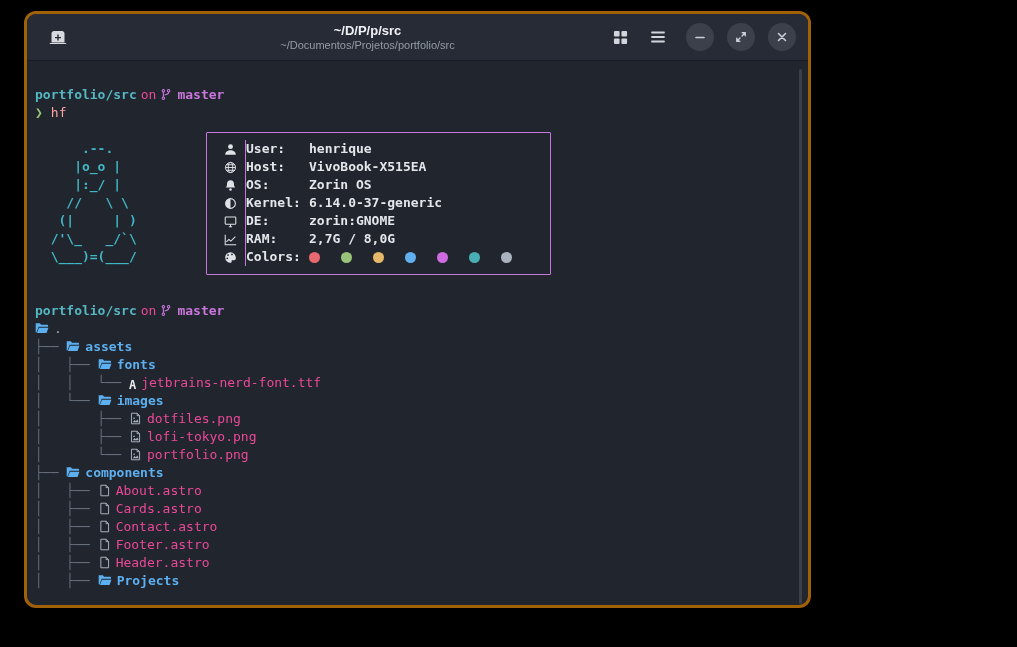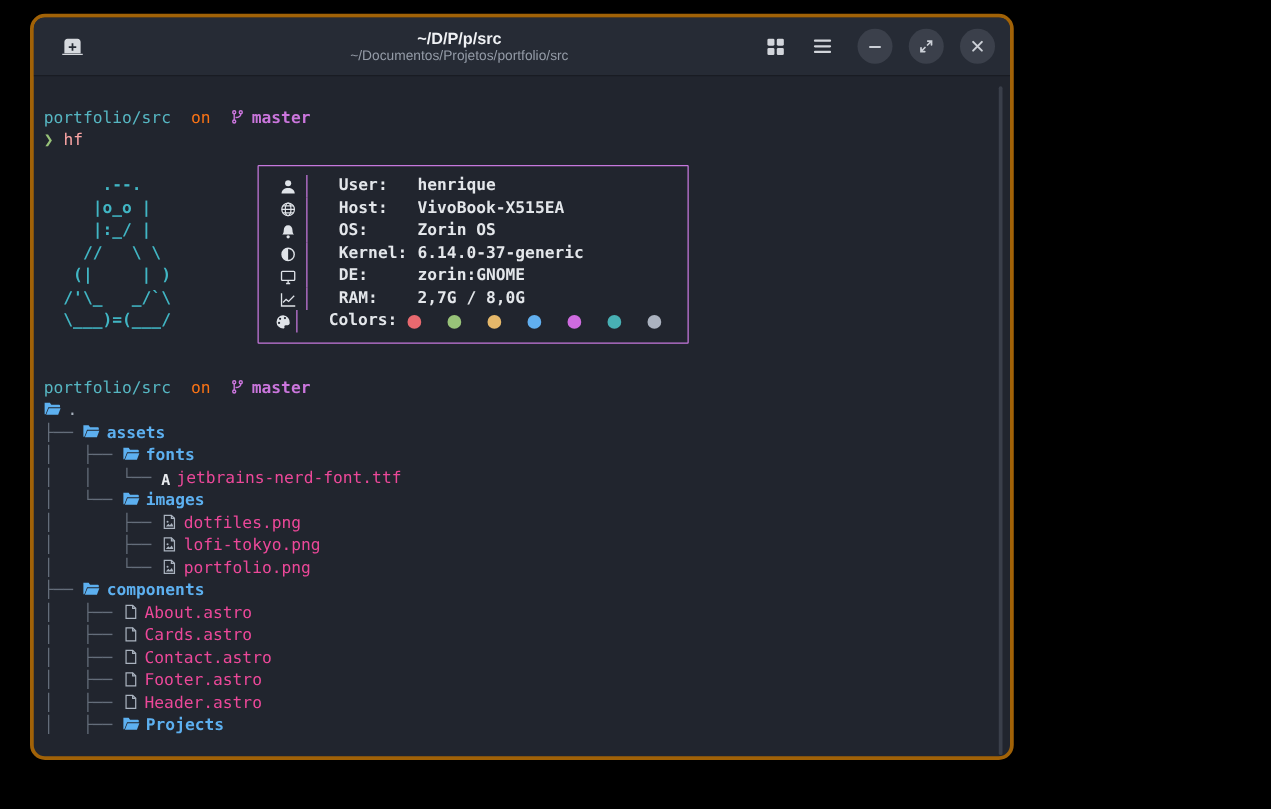--- a/index.html
+++ b/index.html
@@ -17,35 +17,35 @@
   .tb-right{position:absolute;right:12px;display:flex;align-items:center;gap:8px;}
   .flat-btn{width:30px;height:30px;display:flex;align-items:center;justify-content:center;
     color:#d2d5db;border-radius:6px;cursor:pointer;}
   .circle-btn{width:28px;height:28px;border-radius:50%;background:#3b404b;color:#ccd0d7;
     display:flex;align-items:center;justify-content:center;cursor:pointer;margin-left:5px;}
   
   .term{padding:25px 8px 0 8px;font-family:"DejaVu Sans Mono","Liberation Mono",monospace;
     font-size:13px;line-height:18px;color:#aab3bf;position:relative;}
   .line{height:18px;white-space:pre;}
   .spacer18{height:18px;} .spacer36{height:36px;}
-  .p-path{color:#56b6c2;font-weight:normal;}
-  .p-on{color:#f97316;margin:0 16px;}
+  .p-path{color:#56b6c2;font-weight:bold;}
+  .p-on{color:#ec4899;margin:0 4px;}
   .p-branch{color:#cb76dd;font-weight:bold;}
   .branch-ic{color:#cb76dd;margin-right:6px;}
   .p-arrow{color:#98c379;}
   .p-cmd{color:#fca5a5;margin-left:8px;}
   
   .fetch{display:flex;height:126px;position:relative;}
   .art{margin:0;width:171px;color:#41b6c4;font-weight:bold;font-family:inherit;font-size:13px;
     line-height:18px;white-space:pre;}
   .infobox{position:relative;top:-8px;width:345px;height:143px;box-sizing:border-box;
     border:1px solid #c678dd;border-radius:1px;padding:7px 0 0 8px;background:transparent;}
   .ibox-row{display:flex;height:18px;align-items:center;color:#e3e6ea;font-weight:bold;}
   .ibox-icon{width:30px;display:flex;justify-content:center;align-items:center;color:#dfe3e8;}
-  .ibox-body{border-left:1px solid #c678dd;padding-left:25px;display:flex;flex:1;height:18px;
+  .ibox-body{border-left:1px solid #c678dd;padding-left:0;display:flex;flex:1;height:18px;
     align-items:center;}
   .ibox-label{width:63px;}
   .dots{display:flex;align-items:center;}
   .dot{width:11px;height:11px;border-radius:50%;margin-right:21px;}
   
   .tprefix{color:#646d7a;}
   .icn{display:inline-block;vertical-align:-2px;margin-right:5px;}
   .c-dir{color:#5db0f0;}
   .c-file{color:#aab3bf;}
   .tname-dir{color:#5db0f0;font-weight:bold;}

